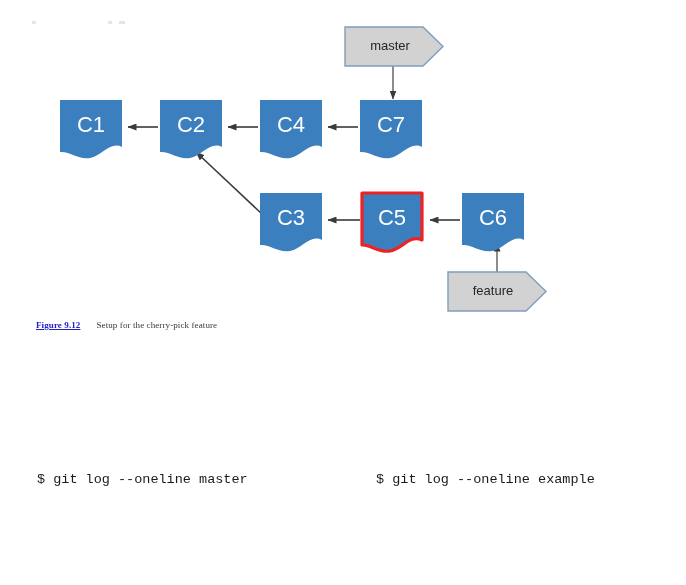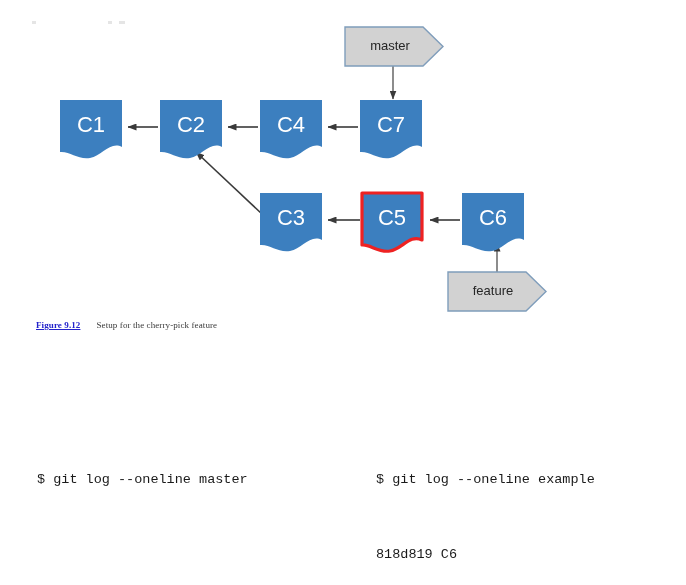--- a/index.html
+++ b/index.html
@@ -179,18 +179,17 @@
 
 <div class="code-block" id="code-block-master">
   <span class="code-line">$ git log --oneline master</span>
   
   
   
 </div>
 
 <div class="code-block" id="code-block-feature">
   <span class="code-line">$ git log --oneline example</span>
-  <span class="code-line">818d819 C6</span>
   
   
   
   
 </div>
 
 </body></html>

